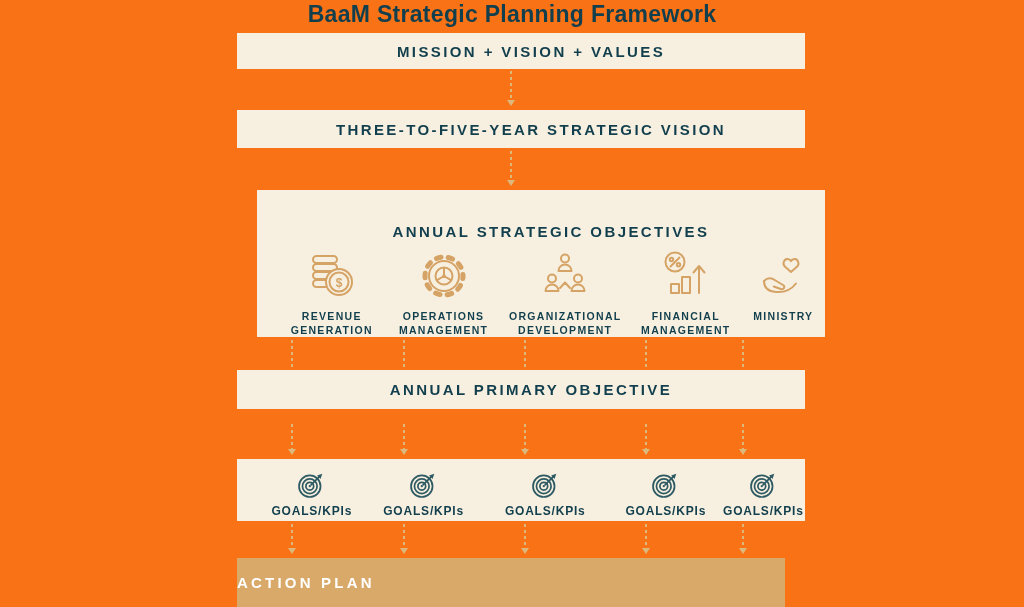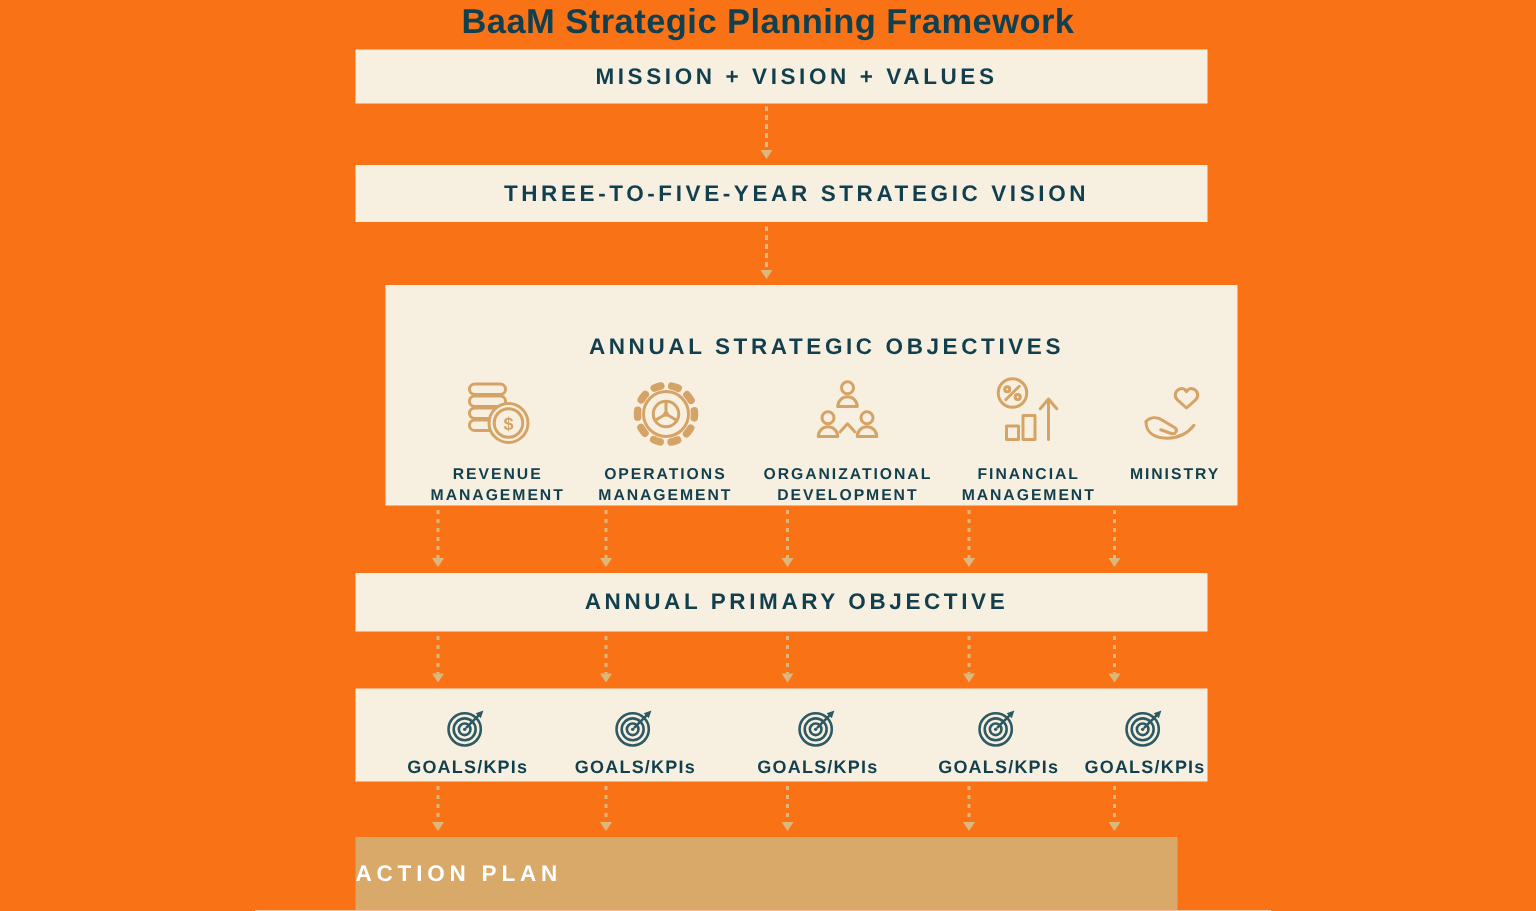--- a/index.html
+++ b/index.html
@@ -27,21 +27,21 @@
     color:var(--teal-text);font-weight:bold;font-size:15px;letter-spacing:2.4px;
     text-align:center;white-space:nowrap;
   }
 
   #band-mission{top:33px;height:36px;}
   #arrow-1{top:71px;height:36px;}
   #band-vision{top:110px;height:38px;}
   #arrow-2{top:151px;height:36px;}
   #band-objectives{top:190px;height:147px;flex-direction:column;justify-content:flex-end;margin-left:20px;}
   #arrows-a{top:340px;height:39px;}
-  #band-primary{top:382px;height:39px;}
+  #band-primary{top:370px;height:39px;}
   #arrows-b{top:424px;height:32px;}
   #band-goals{top:459px;height:62px;}
   #arrows-c{top:524px;height:31px;}
   #band-action{top:558px;height:49px;background:var(--action-plan-bg);
     display:flex;align-items:center;}
   #band-action .box-heading{color:var(--action-plan-text);letter-spacing:3.2px;}
 
   
   .arrow-wrap{display:flex;justify-content:center;align-items:flex-start;height:100%;}
   .v-arrow{
@@ -119,21 +119,21 @@
               <rect x="7" y="6" width="24" height="7" rx="3.5"></rect>
               <rect x="7" y="14" width="24" height="7" rx="3.5"></rect>
               <rect x="7" y="22" width="24" height="7" rx="3.5"></rect>
               <rect x="7" y="30" width="24" height="7" rx="3.5"></rect>
               <circle cx="33" cy="32" r="13" style="fill:var(--cream-box,#f7f0e1)"></circle>
               <circle cx="33" cy="32" r="9.5"></circle>
               <text x="33" y="36.5" text-anchor="middle" font-size="12" font-weight="bold" fill="currentColor" stroke="none" font-family="Liberation Sans, sans-serif">$</text>
             </g>
           </svg>
         </span>
-        <div class="obj-label">REVENUE MANAGEMENT</div>
+        <div class="obj-label">REVENUE GENERATION</div>
       </div>
 
       <div class="col">
         <span>
           <svg class="obj-icon" viewBox="0 0 52 52">
             <g fill="none" stroke="currentColor" stroke-width="2" stroke-linecap="round" stroke-linejoin="round">
               <circle cx="26" cy="26" r="19" stroke-width="5" stroke-dasharray="4.6 7.3" stroke-dashoffset="2"></circle>
               <circle cx="26" cy="26" r="15"></circle>
               <circle cx="26" cy="26" r="8.5"></circle>
               <circle cx="26" cy="26" r="1.8" fill="currentColor" stroke="none"></circle>

